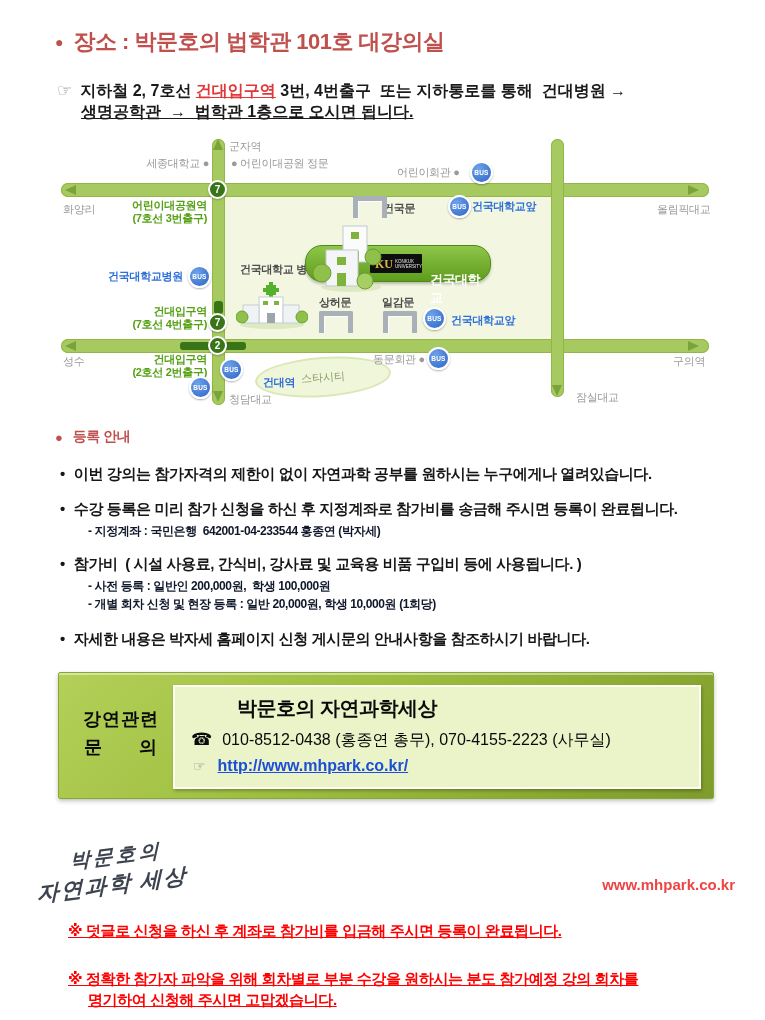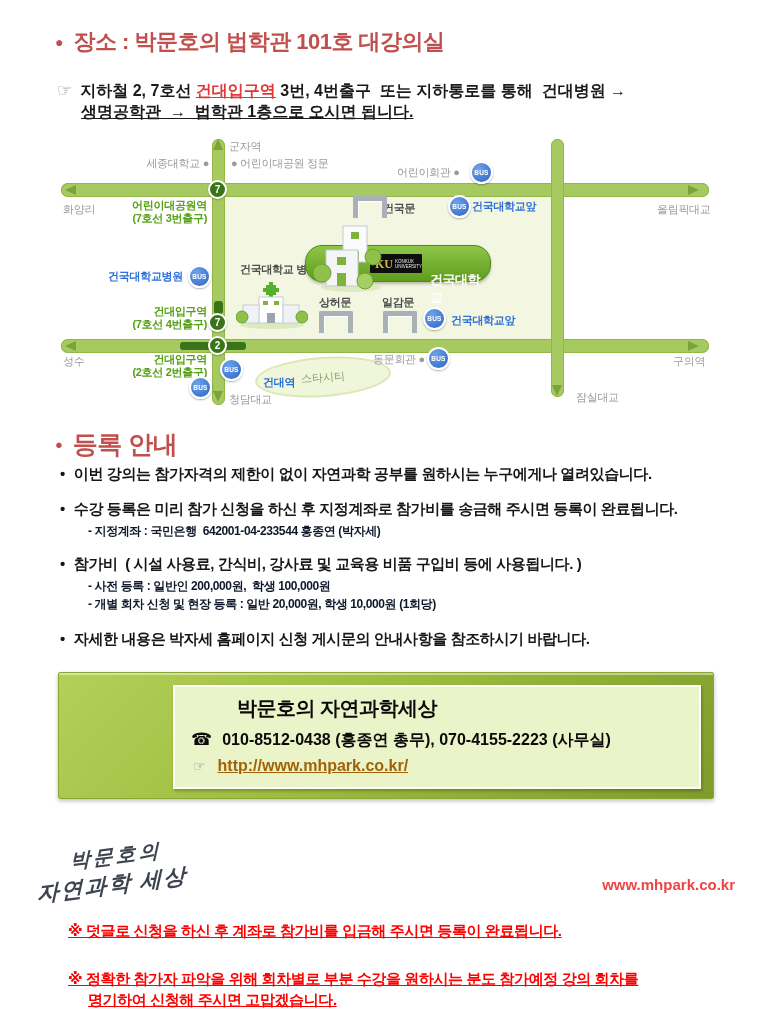--- a/index.html
+++ b/index.html
@@ -51,39 +51,39 @@
   .kulogo .kusub{color:#e8e8e8;font-size:4.5px;line-height:5px;width:22px;}
   .kuname{position:absolute;left:124px;top:9px;color:#fff;font-size:13px;font-weight:700;z-index:5;letter-spacing:-0.5px;margin-top:16px;}
   .blob{position:absolute;left:200px;top:222px;width:132px;height:36px;background:#f0f6da;border:2px solid #dbe7b4;
     border-radius:50%;transform:rotate(-4deg);z-index:2;display:flex;align-items:center;justify-content:center;}
   .blob span{font-size:11px;color:#8a9a6a;}
   .svgicon{position:absolute;z-index:5;}
 
   
   .sec-head{left:55px;top:428px;display:flex;align-items:center;gap:10px;color:#c0504d;}
   .sec-head .dot{font-size:13px;line-height:1;}
-  .sec-head .txt{font-size:25px;font-weight:700;letter-spacing:-0.5px;}
+  .sec-head .txt{font-size:14px;font-weight:700;letter-spacing:-0.5px;}
   .bullet-row{position:absolute;left:60px;width:680px;font-size:15px;font-weight:600;color:#161616;letter-spacing:-0.4px;}
   .bullet-row .b{margin-right:9px;}
   .sub-row{position:absolute;left:88px;width:640px;font-size:12px;font-weight:600;color:#0f172a;letter-spacing:-0.4px;}
 
   
   .cbox{left:58px;top:672px;width:654px;height:125px;background:linear-gradient(135deg,#b3d058 0%,#9cbd3e 45%,#7e9c2a 100%);
     border:1px solid #8aa733;box-shadow:inset 0 2px 0 rgba(255,255,255,.45),0 2px 4px rgba(0,0,0,.25);border-radius:2px;}
   .clabel{position:absolute;left:8px;top:32px;width:108px;text-align:center;color:#0a0a0a;font-size:18px;font-weight:800;
     line-height:28px;letter-spacing:1px;}
   .clabel .l2{white-space:pre;}
   .cinner{position:absolute;left:114px;top:12px;width:524px;height:100px;background:#ebf4c9;border:2px solid #fdfdf6;
     box-shadow:1px 2px 3px rgba(0,0,0,.25);}
   .corg{position:absolute;left:62px;top:8px;font-size:20px;font-weight:800;color:#0a0a0a;letter-spacing:-0.5px;}
-  .cphone{position:absolute;left:16px;top:42px;font-size:16px;font-weight:700;color:#0a0a0a;}
+  .cphone{position:absolute;left:16px;top:42px;font-size:16px;font-weight:400;color:#0a0a0a;}
   .cphone .ic{margin-right:10px;font-size:17px;}
   .clink{position:absolute;left:18px;top:70px;font-size:16px;font-weight:700;}
   .clink .ic{color:#8a8a8a;margin-right:12px;font-size:14px;}
-  .clink a{color:#a16207;text-decoration:underline;text-align:center;}
+  .clink a{color:#1d4ed8;text-decoration:underline;text-align:center;}
 
   
   .logo{left:36px;top:843px;color:#3d4450;transform:rotate(-7deg) skewX(-6deg);font-style:italic;font-weight:700;
     font-family:"Liberation Serif","DejaVu Serif",serif;}
   .logo .l1{font-size:20px;margin-left:34px;letter-spacing:3px;}
   .logo .l2{font-size:22px;letter-spacing:2px;}
   .site{left:560px;top:876px;width:175px;text-align:right;font-size:15px;font-weight:800;color:#ef4444;}
   .note{position:absolute;color:#ff0000;font-size:15px;font-weight:700;letter-spacing:-0.4px;}
   .note div{text-decoration:underline;line-height:21px;}
   .note .ind{margin-left:20px;}
@@ -217,20 +217,24 @@
 
   <div class="bullet-row" style="top:465px;"><span class="b">•</span><span class="pre">이번 강의는 참가자격의 제한이 없이 자연과학 공부를 원하시는 누구에게나 열려있습니다.</span></div>
   <div class="bullet-row" style="top:500px;"><span class="b">•</span><span class="pre">수강 등록은 미리 참가 신청을 하신 후 지정계좌로 참가비를 송금해 주시면 등록이 완료됩니다.</span></div>
   <div class="sub-row pre" style="top:523px;">- 지정계좌 : 국민은행  642001-04-233544 홍종연 (박자세)</div>
   <div class="bullet-row" style="top:555px;"><span class="b">•</span><span class="pre">참가비  ( 시설 사용료, 간식비, 강사료 및 교육용 비품 구입비 등에 사용됩니다. )</span></div>
   <div class="sub-row pre" style="top:578px;">- 사전 등록 : 일반인 200,000원,  학생 100,000원</div>
   <div class="sub-row pre" style="top:596px;">- 개별 회차 신청 및 현장 등록 : 일반 20,000원, 학생 10,000원 (1회당)</div>
   <div class="bullet-row" style="top:630px;"><span class="b">•</span><span class="pre">자세한 내용은 박자세 홈페이지 신청 게시문의 안내사항을 참조하시기 바랍니다.</span></div>
 
   <div class="abs cbox">
+    <div class="clabel">
+      <div>강연관련</div>
+      <div class="l2">문      의</div>
+    </div>
     <div class="cinner">
       <div class="corg">박문호의 자연과학세상</div>
       <div class="cphone"><span class="ic">☎</span><span>010-8512-0438 (홍종연 총무), 070-4155-2223 (사무실)</span></div>
       <div class="clink"><span class="ic">☞</span><a href="#">http://www.mhpark.co.kr/</a></div>
     </div>
   </div>
 
   <div class="abs logo">
     <div class="l1">박문호의</div>
     <div class="l2">자연과학 세상</div>

